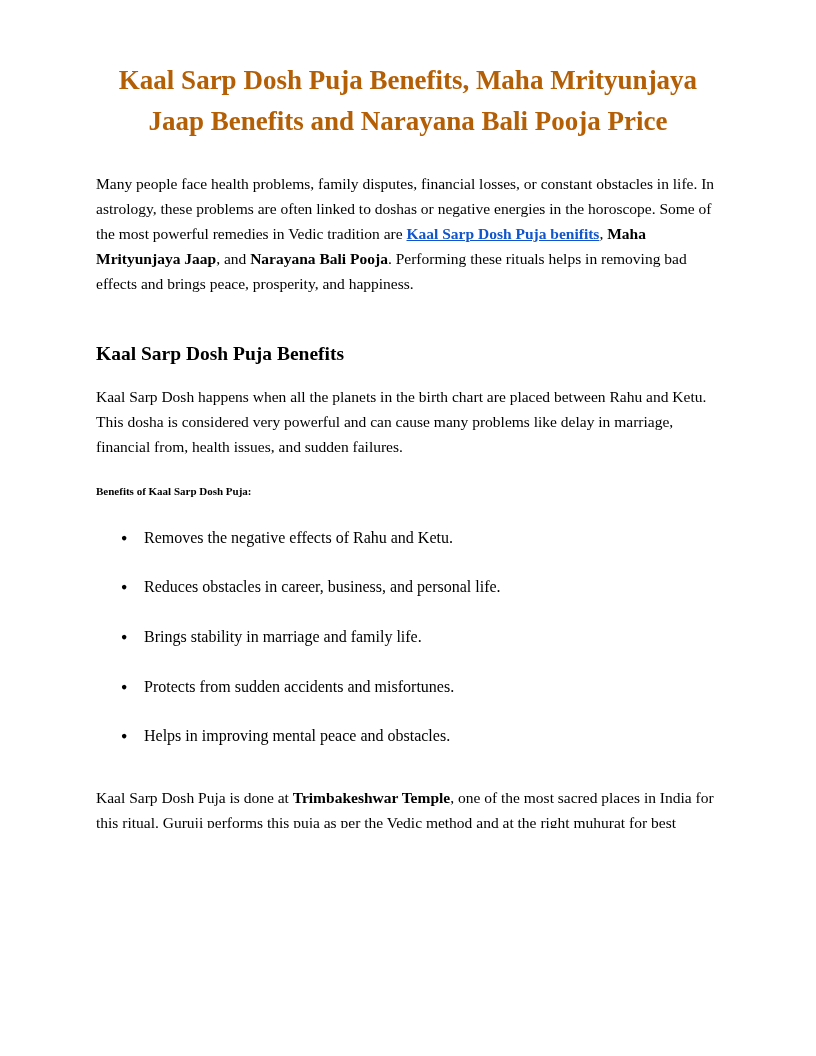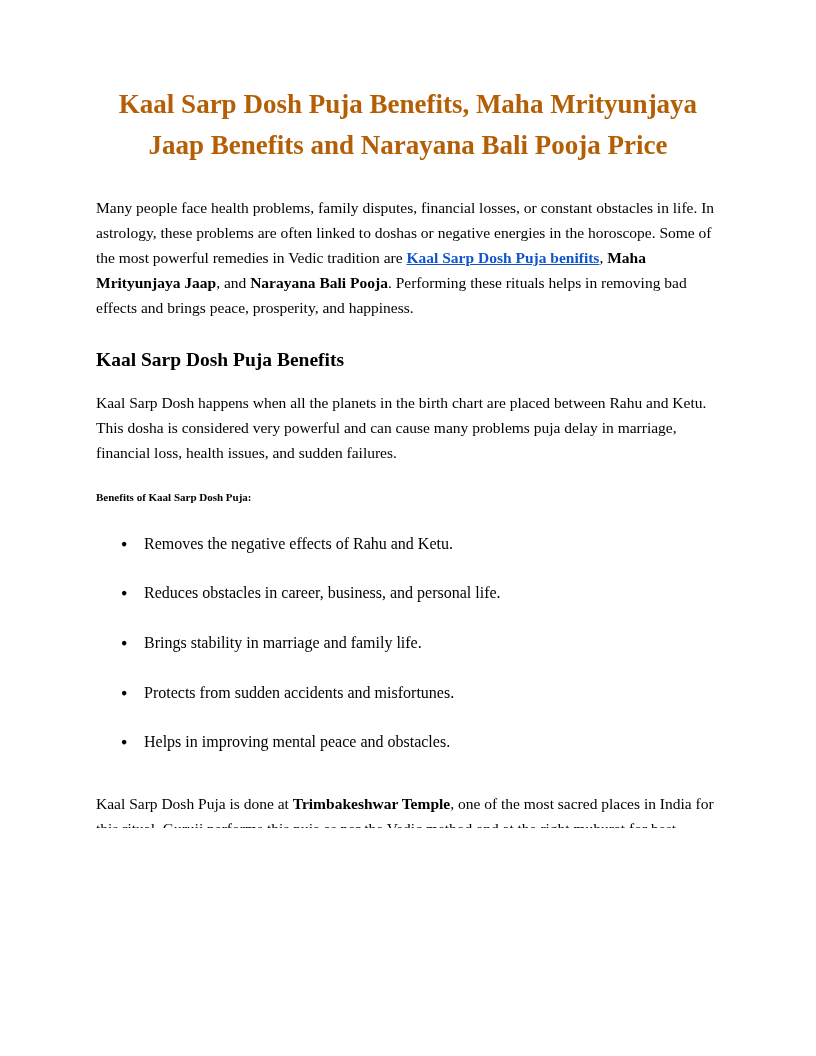--- a/index.html
+++ b/index.html
@@ -7,21 +7,21 @@
   body {
     width: 816px;
     height: 1056px;
     margin: 0 auto;
     font-family: "Liberation Serif", serif;
     color: #000000;
   }
   .page {
     width: 816px;
     height: 828px;
-    padding: 84px 96px 40px 96px;
+    padding: 60px 96px 40px 96px;
     background: #ffffff;
     overflow: hidden;
   }
   .doc-title {
     font-size: 27px;
     font-weight: 700;
     color: #b45f06;
     text-align: center;
     line-height: 1.5;
     margin: 0 auto 30px auto;
@@ -35,21 +35,21 @@
   .bold { font-weight: 700; }
   a.doc-link {
     color: #1155cc;
     font-weight: 700;
     cursor: pointer;
   }
   h2.section-heading {
     font-size: 19.5px;
     font-weight: 700;
     color: #000000;
-    margin: 26px 0 18px 0;
+    margin: 44px 0 18px 0;
     line-height: 1.3;
   }
   p.sub-heading {
     font-size: 11px;
     font-weight: 700;
     margin: 24px 0 12px 0;
     line-height: 1.6;
   }
   ul.bullet-list {
     list-style: none;
@@ -75,21 +75,21 @@
 <body>
 
 <div class="page">
 
   <h1 class="doc-title">Kaal Sarp Dosh Puja Benefits, Maha Mrityunjaya Jaap Benefits and Narayana Bali Pooja Price</h1>
 
   <p class="body"><span>Many people face health problems, family disputes, financial losses, or constant obstacles in life. In astrology, these problems are often linked to doshas or negative energies in the horoscope. Some of the most powerful remedies in Vedic tradition are </span><a class="doc-link" href="#">Kaal Sarp Dosh Puja benifits</a><span>, </span><span class="bold">Maha Mrityunjaya Jaap</span><span>, and </span><span class="bold">Narayana Bali Pooja</span><span>. Performing these rituals helps in removing bad effects and brings peace, prosperity, and happiness.</span></p>
 
   <h2 class="section-heading">Kaal Sarp Dosh Puja Benefits</h2>
 
-  <p class="body">Kaal Sarp Dosh happens when all the planets in the birth chart are placed between Rahu and Ketu. This dosha is considered very powerful and can cause many problems puja delay in marriage, financial loss, health issues, and sudden failures.</p>
+  <p class="body">Kaal Sarp Dosh happens when all the planets in the birth chart are placed between Rahu and Ketu. This dosha is considered very powerful and can cause many problems like delay in marriage, financial from, health issues, and sudden failures.</p>
 
   <p class="sub-heading">Benefits of Kaal Sarp Dosh Puja:</p>
 
   <ul class="bullet-list">
     <li>Removes the negative effects of Rahu and Ketu.</li>
     <li>Reduces obstacles in career, business, and personal life.</li>
     <li>Brings stability in marriage and family life.</li>
     <li>Protects from sudden accidents and misfortunes.</li>
     <li>Helps in improving mental peace and obstacles.</li>
   </ul>

